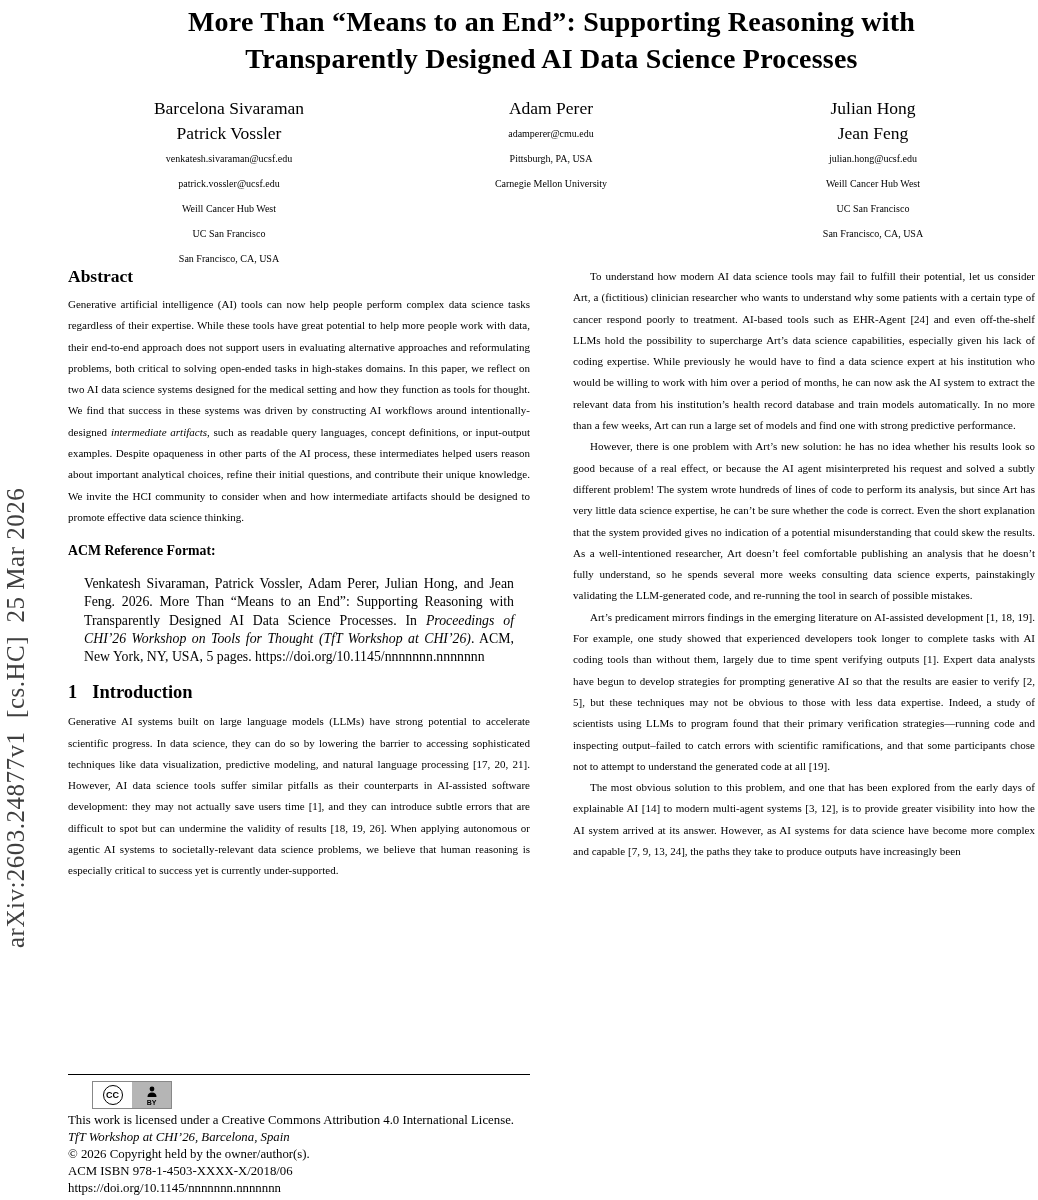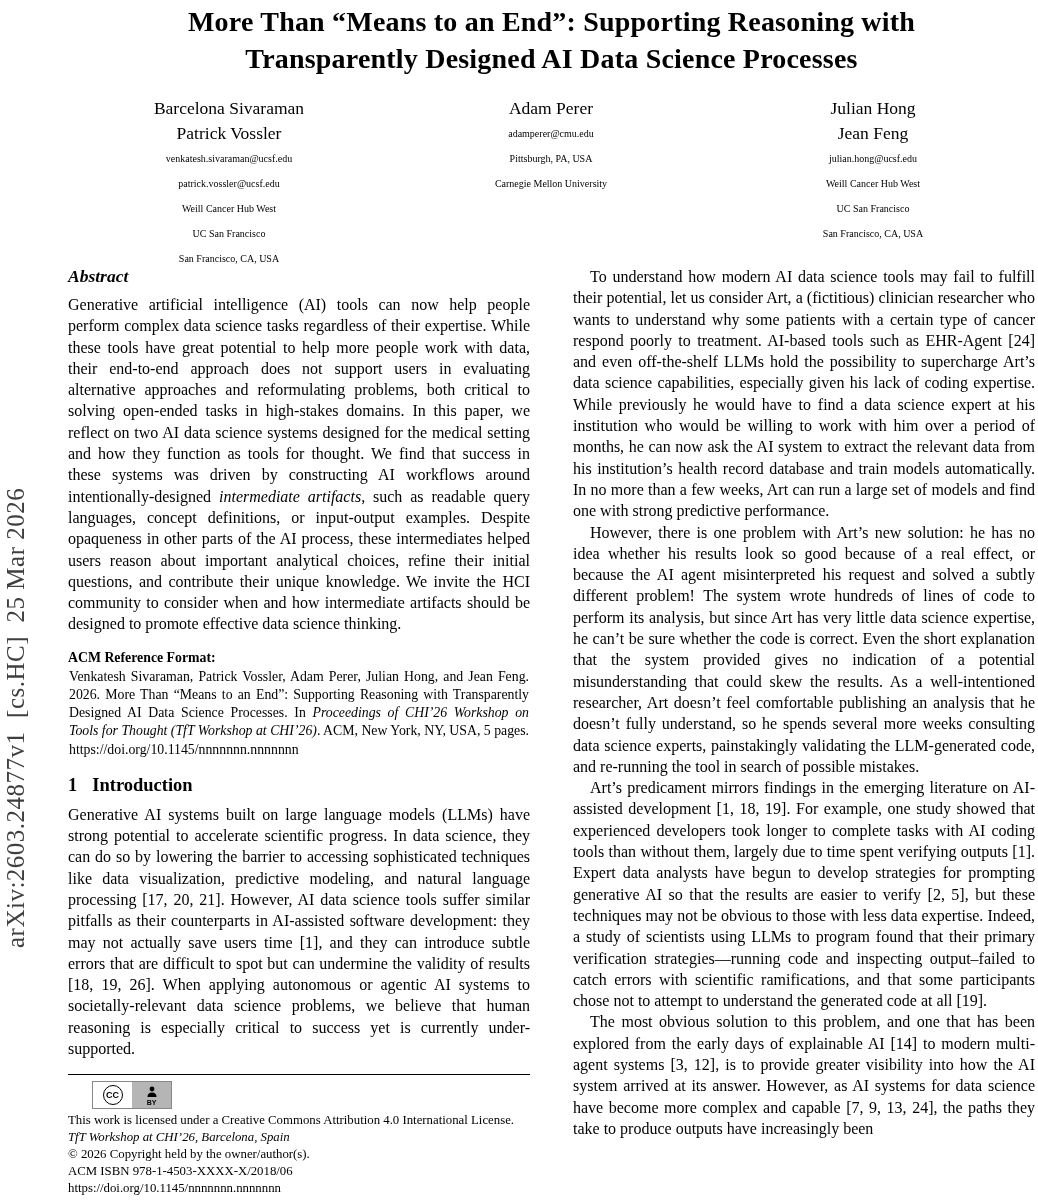--- a/index.html
+++ b/index.html
@@ -17,25 +17,25 @@
   
   .header { position:absolute; left:68px; top:4px; width:967px; text-align:center; }
   .title { font-size:28px; font-weight:700; line-height:1.32; margin:0; letter-spacing:0.2px; }
   .authors { display:flex; margin-top:18px; }
   .author-block { width:322px; text-align:center; }
   .author-name  { font-size:17.5px; line-height:25px; }
   .author-affil { font-size:10px; line-height:25px; }
   
   .col-left  { position:absolute; left:68px;  top:266px; width:462px; }
   .col-right { position:absolute; left:573px; top:266px; width:462px; height:934px; overflow:hidden; }
-  .abstract-h { font-size:17.5px; font-weight:700; margin:0 0 7px 0;font-style:italic; }
-  .body-text { font-size:16px; line-height:21.3px; text-align:justify; margin:0; }
+  .abstract-h { font-size:17.5px; font-weight:700; margin:0 0 7px 0; }
+  .body-text { font-size:11px; line-height:21.3px; text-align:justify; margin:0; }
   .para { text-indent:17px; margin:0; }
   .acm-h { font-size:13.8px; font-weight:700; margin:15px 0 2px 0; }
-  .acm-body { font-size:13.8px; line-height:18.2px; text-align:justify; margin:1px; }
+  .acm-body { font-size:13.8px; line-height:18.2px; text-align:justify; margin:16px; }
   .sec-h { font-size:18.5px; font-weight:700; margin:16px 0 8px 0; }
   .sec-num { display:inline-block; margin-right:15px; }
   .doi-link { color:#000; text-decoration:none; }
   
   .footer { position:absolute; left:68px; top:1074px; width:462px; }
   .footer-rule { border:none; border-top:1px solid #000; margin:0 0 6px 0; width:462px; }
   .cc-badge {
     display:inline-flex; align-items:stretch; border:1px solid #888;
     width:78px; height:26px; background:#f2f2f2; overflow:hidden; margin-bottom:3px;margin-left:24px;
   }

